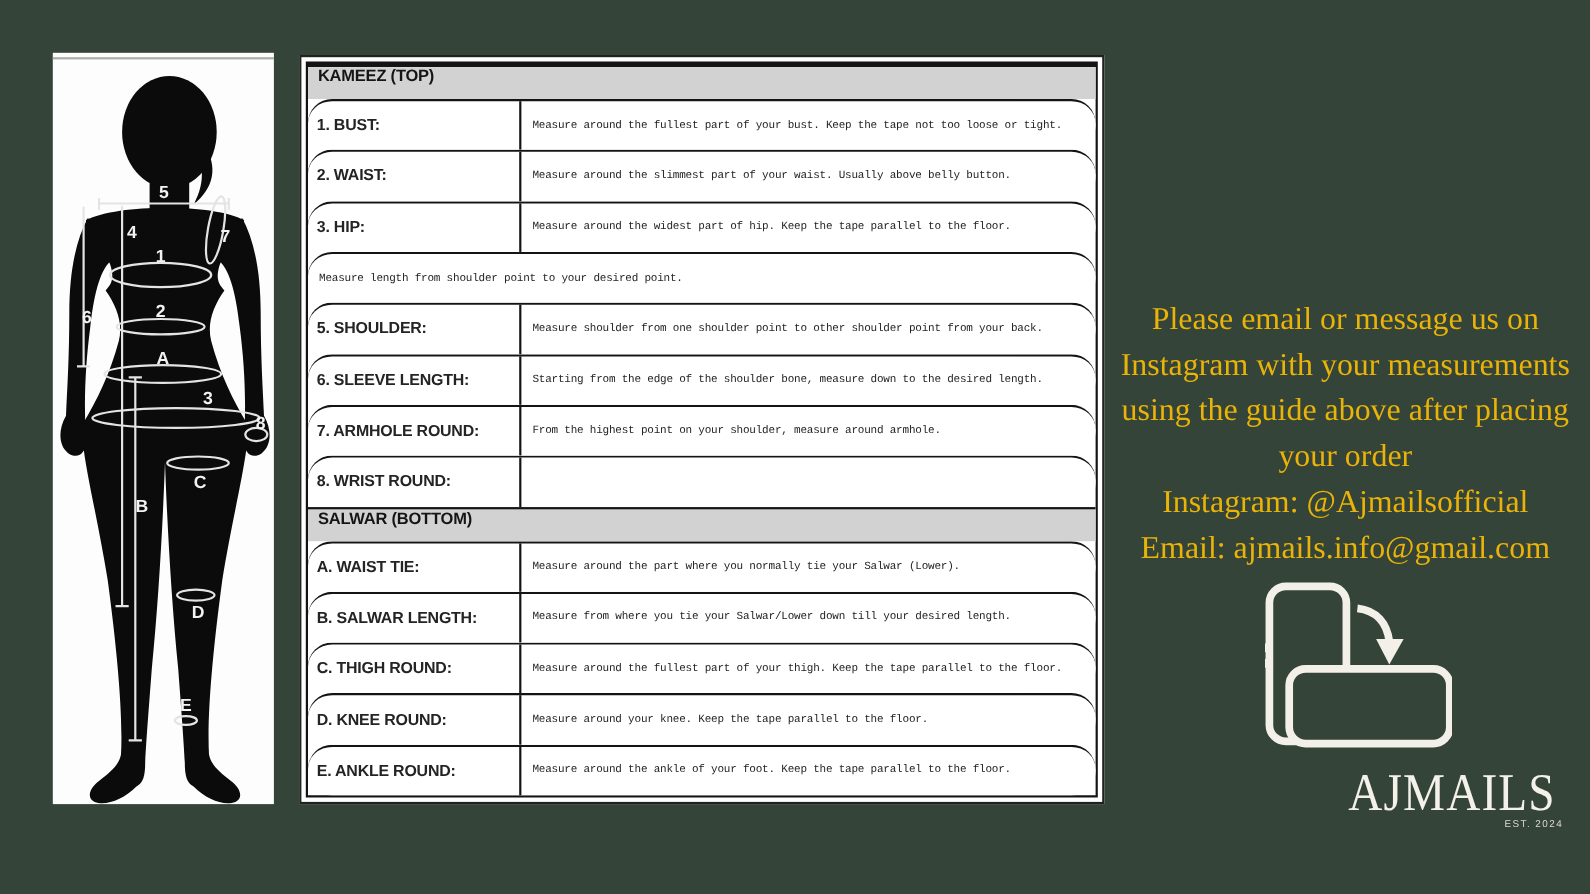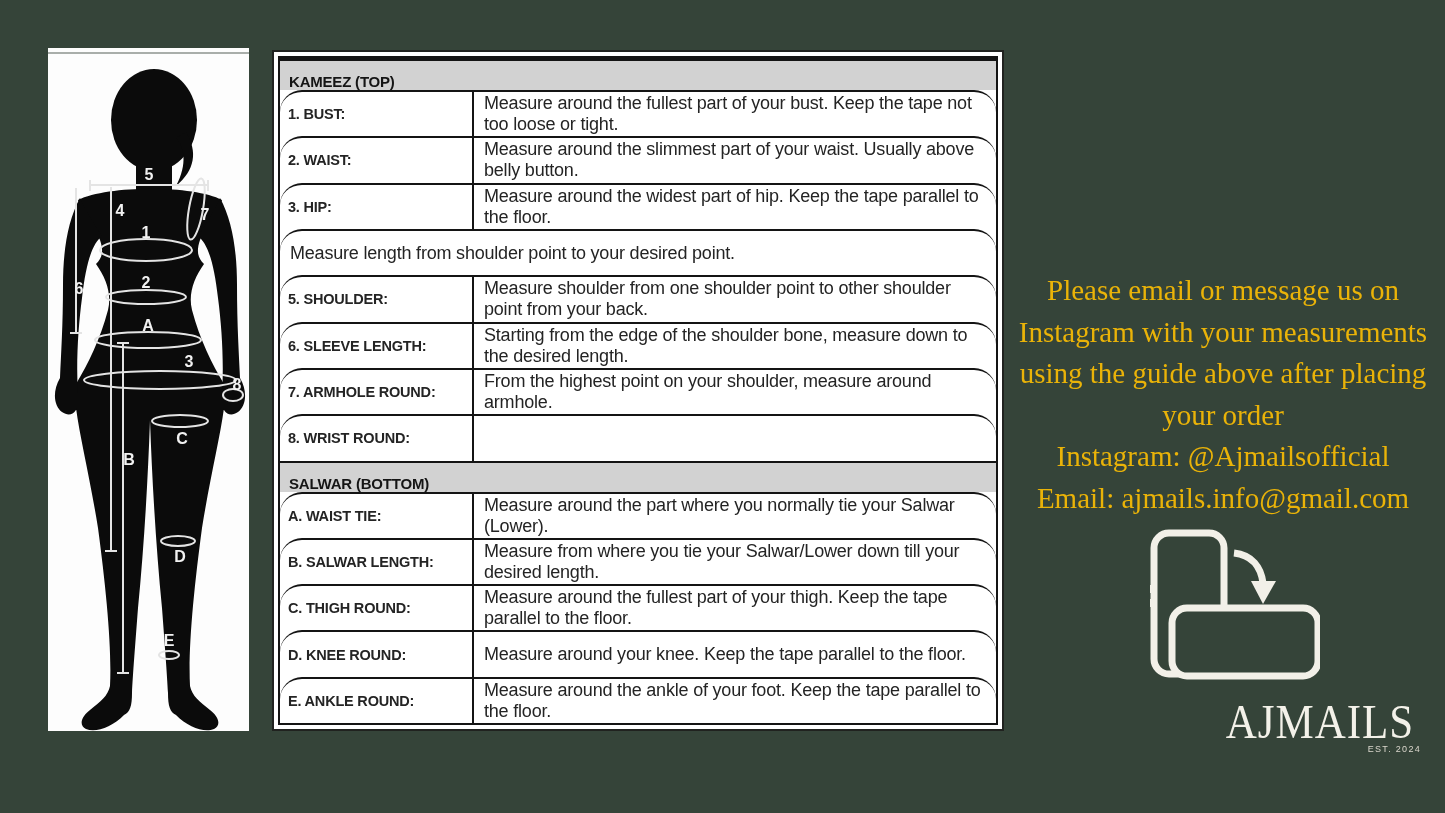--- a/index.html
+++ b/index.html
@@ -23,32 +23,32 @@
   
   .table-panel {
     position:absolute; left:272px; top:50px; width:732px; height:681px;
     background:#ffffff; border:2px solid #20221f; padding:4px; box-sizing:border-box;
   }
   .tbl {
     height:100%; box-sizing:border-box; display:flex; flex-direction:column;
     border:2px solid #141414; border-top-width:5px; background:#fff;
   }
   .sec-header {
-    flex:0 0 29px; background:#d2d2d2; display:flex; align-items:flex-end;
+    flex:0 0 29px; background:#d2d2d2; display:flex; align-items:flex-start;
     padding:0 9px; font-weight:bold; font-size:15px; color:#151515;
     border-top:2px solid #141414; letter-spacing:-0.2px;
   }
   .tbl > .sec-header:first-child { border-top:none; }
   .trow { flex:1 1 0; display:flex; border-top:2px solid #141414; background:#fff;border-radius:22px; }
   .cell { display:flex; align-items:center; color:#242424; }
   .cell.lab {
     flex:0 0 176px; border-right:2px solid #141414; padding:0 8px;
     font-weight:bold; font-size:14.5px; letter-spacing:-0.2px;
   }
-  .cell.desc { flex:1; padding:0 10px; font-size:18px; letter-spacing:-0.2px; }
+  .cell.desc { flex:1; padding:0 10px; font-size:10px; letter-spacing:-0.2px;font-family:Liberation Mono, monospace; }
 
   
   .contact {
     position:absolute; left:1005px; top:270px; width:436px; text-align:center;
     font-family:"Liberation Serif", serif; color:#eab308;
     font-size:29px; line-height:41.5px; font-weight:400;
   }
 
   
   .phone-icon-wrap { position:absolute; left:1150px; top:529px; width:170px; height:152px; }

